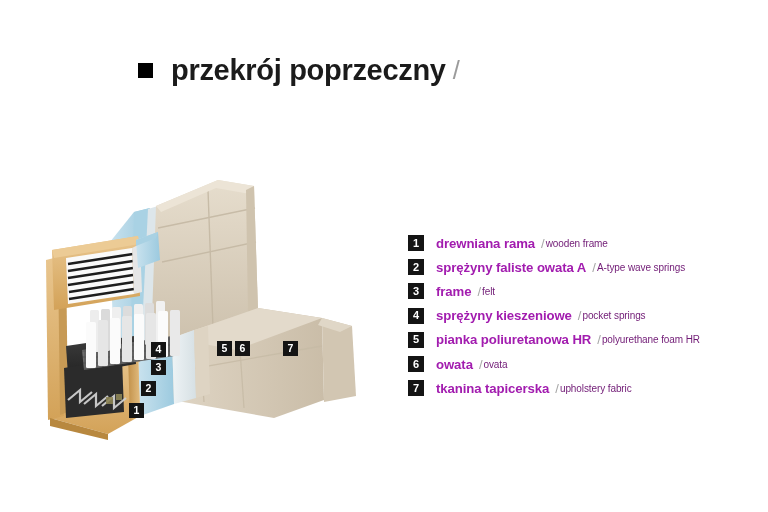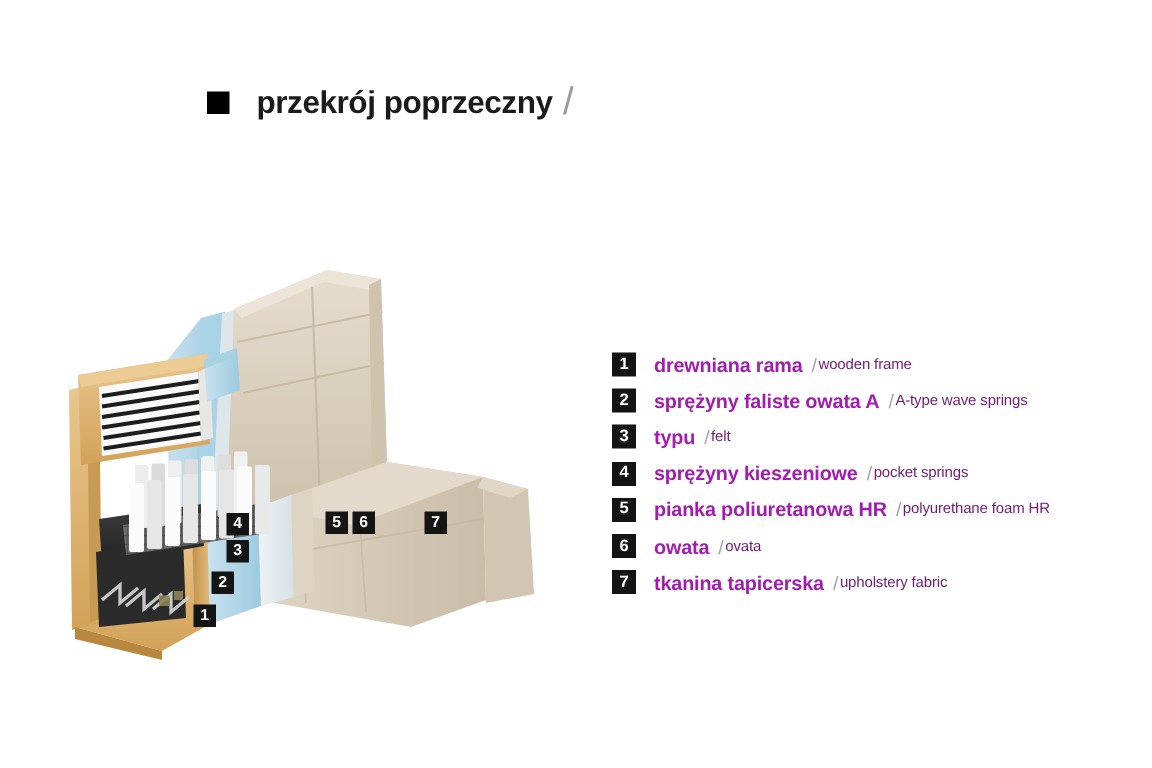--- a/index.html
+++ b/index.html
@@ -26,21 +26,21 @@
     white-space: nowrap;
   }
   #title-bullet {
     width: 15px;
     height: 15px;
     background: #000000;
     margin-right: 18px;
     flex: 0 0 auto;
   }
   #title-pl {
-    font-size: 21px;
+    font-size: 29px;
     font-weight: bold;
     color: #1b1b1b;
     letter-spacing: -0.3px;
   }
   #title-sep {
     font-size: 25.5px;
     font-weight: 400;
     color: #9b9b9b;
     padding: 0 1px 0 7px;
   }
@@ -306,21 +306,21 @@
 
   <div class="legend-row">
     <span class="legend-badge">2</span>
     <span class="legend-pl">sprężyny faliste owata A</span>
     <span class="legend-sep">/</span>
     <span class="legend-en">A-type wave springs</span>
   </div>
 
   <div class="legend-row">
     <span class="legend-badge">3</span>
-    <span class="legend-pl">typu</span>
+    <span class="legend-pl">frame</span>
     <span class="legend-sep">/</span>
     <span class="legend-en">felt</span>
   </div>
 
   <div class="legend-row">
     <span class="legend-badge">4</span>
     <span class="legend-pl">sprężyny kieszeniowe</span>
     <span class="legend-sep">/</span>
     <span class="legend-en">pocket springs</span>
   </div>

